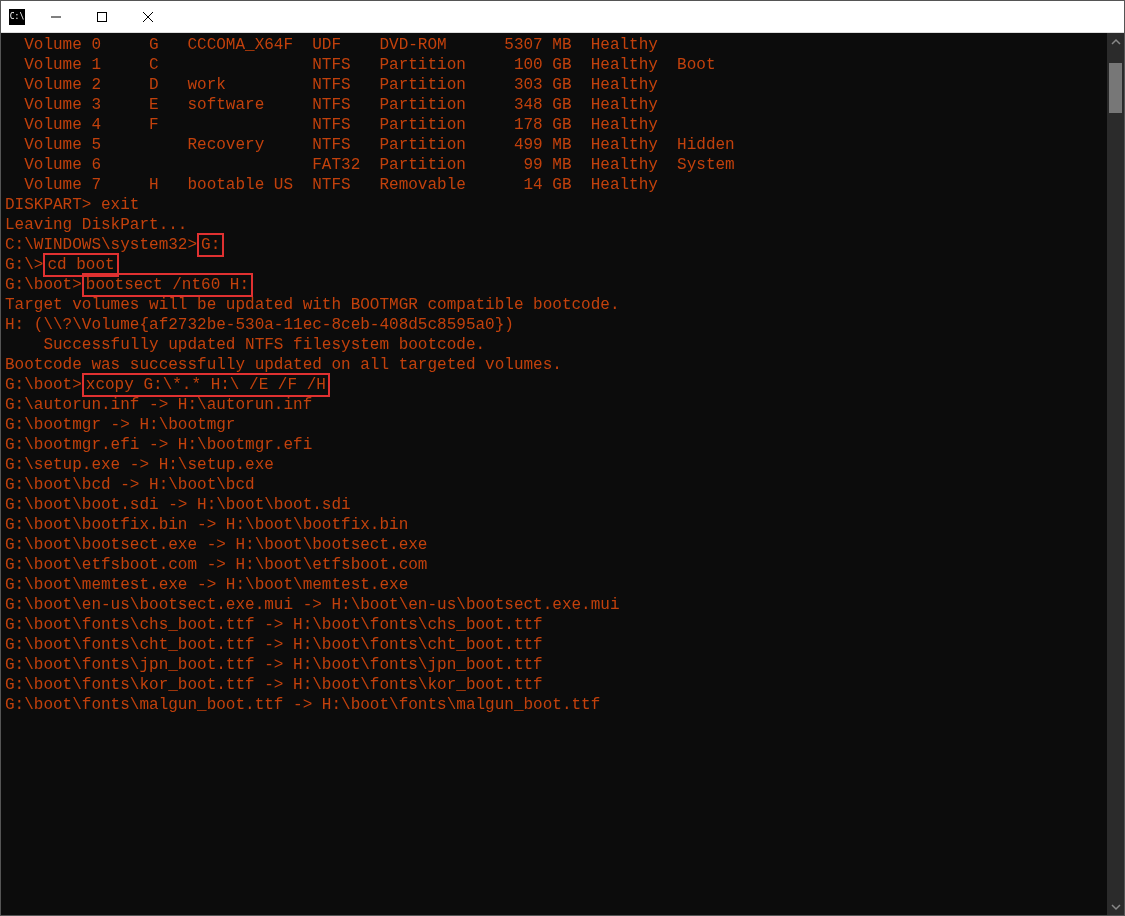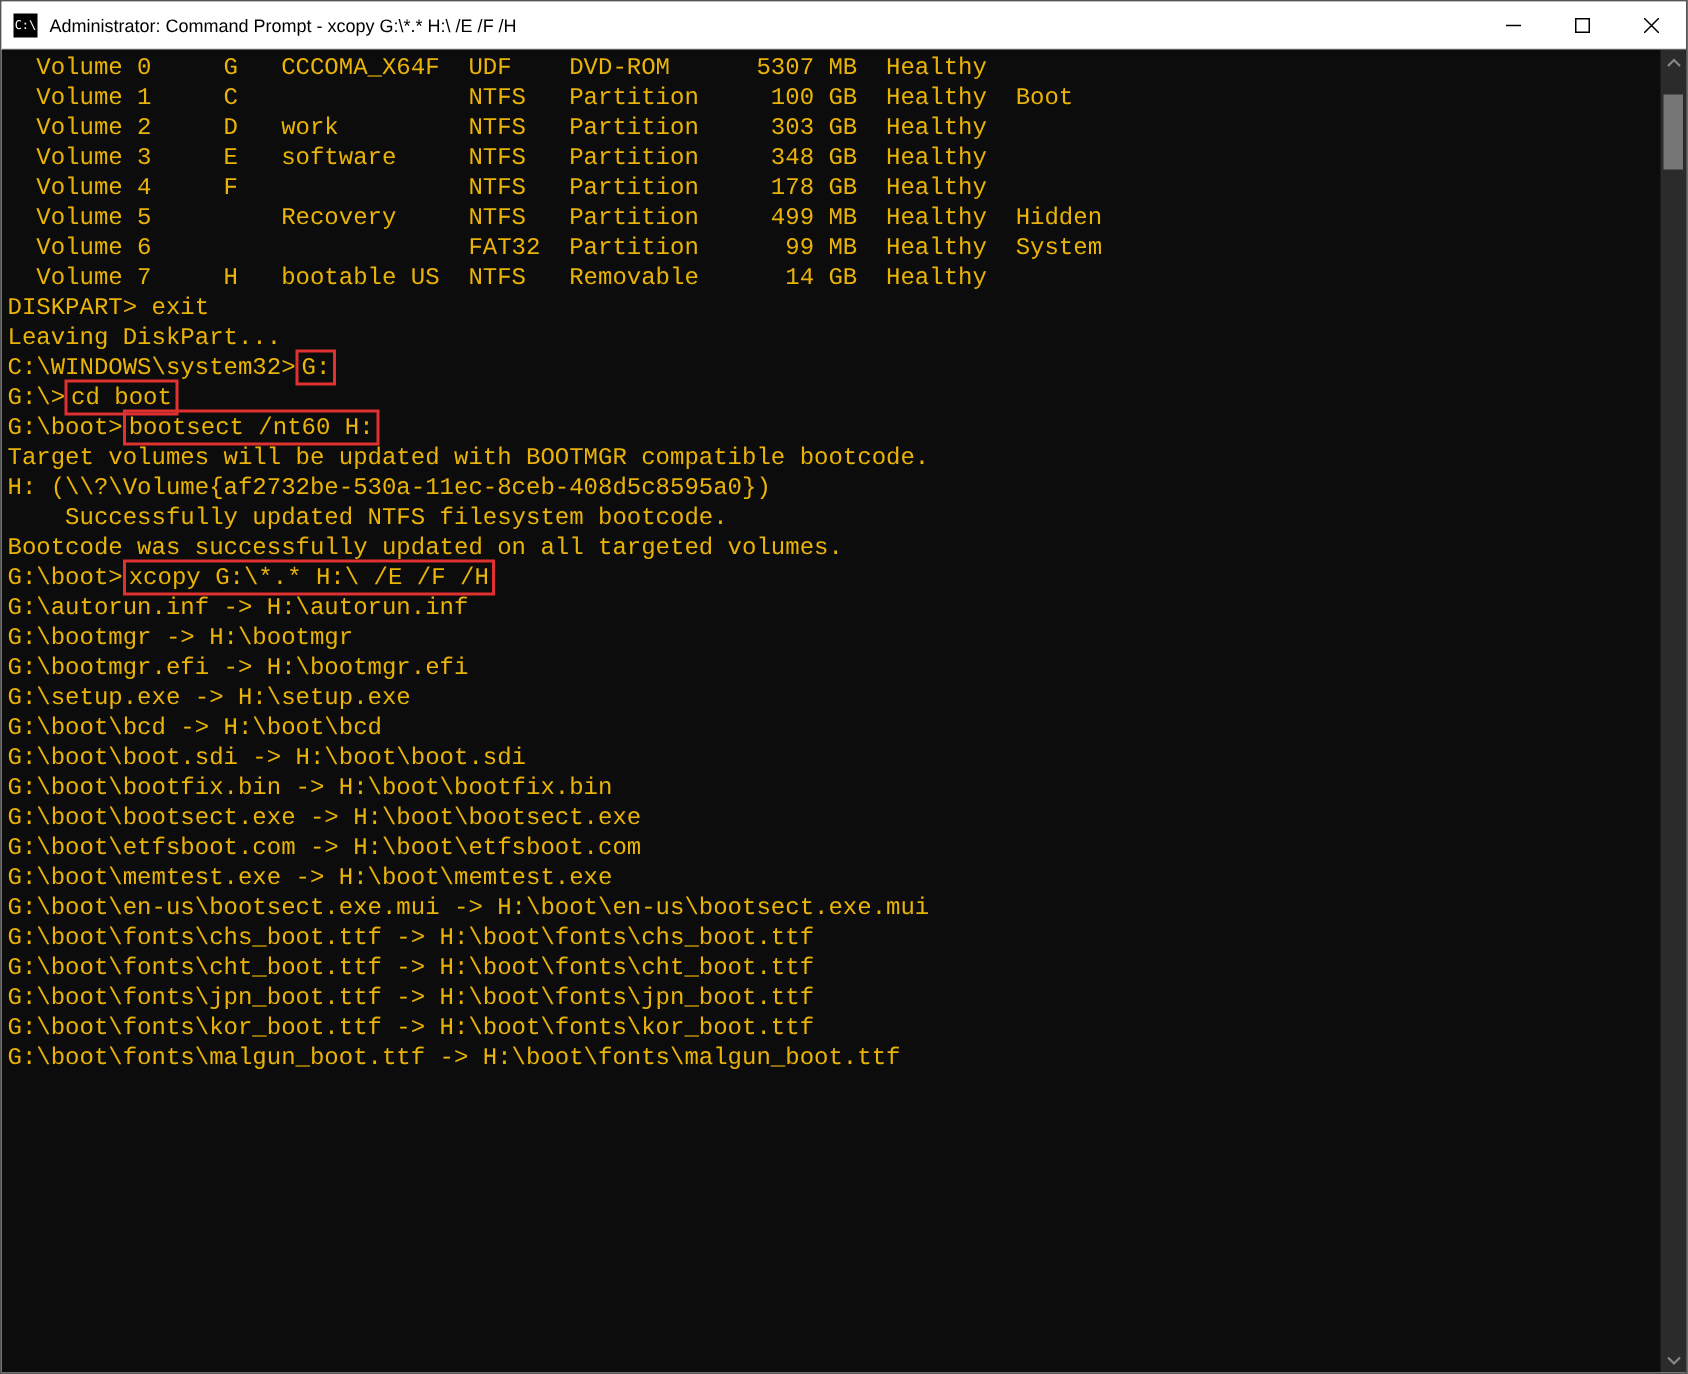--- a/index.html
+++ b/index.html
@@ -49,21 +49,21 @@
 
     .content-area {
       flex: 1;
       display: flex;
       background: #0c0c0c;
       overflow: hidden;
     }
     .terminal {
       flex: 1;
       background: #0c0c0c;
-      color: #eab308;
+      color: #c2410c;
       font-family: Consolas, "Courier New", monospace;
       font-size: 16px;
       line-height: 20px;
       padding: 2px 4px 2px 4px;
       white-space: pre;
       overflow: hidden;
     }
     .terminal .row { display:block; }
     .hl {
       border: 2px solid #e03131;
@@ -90,21 +90,20 @@
       width: 13px;
       height: 50px;
       background: #777;
     }
   </style>
 </head>
 <body>
 
 <div class="titlebar">
   <div class="app-icon">C:\</div>
-  <div class="title-text">Administrator: Command Prompt - xcopy  G:\*.* H:\ /E /F /H</div>
   <div class="title-controls">
     <div class="title-btn">
       <svg viewBox="0 0 10 10">
           <path d="M0 5 h10" stroke="#000" stroke-width="1"></path>
         </svg>
     </div>
     <div class="title-btn">
       <svg viewBox="0 0 10 10">
           <rect x="0.5" y="0.5" width="9" height="9" fill="none" stroke="#000" stroke-width="1"></rect>
         </svg>

